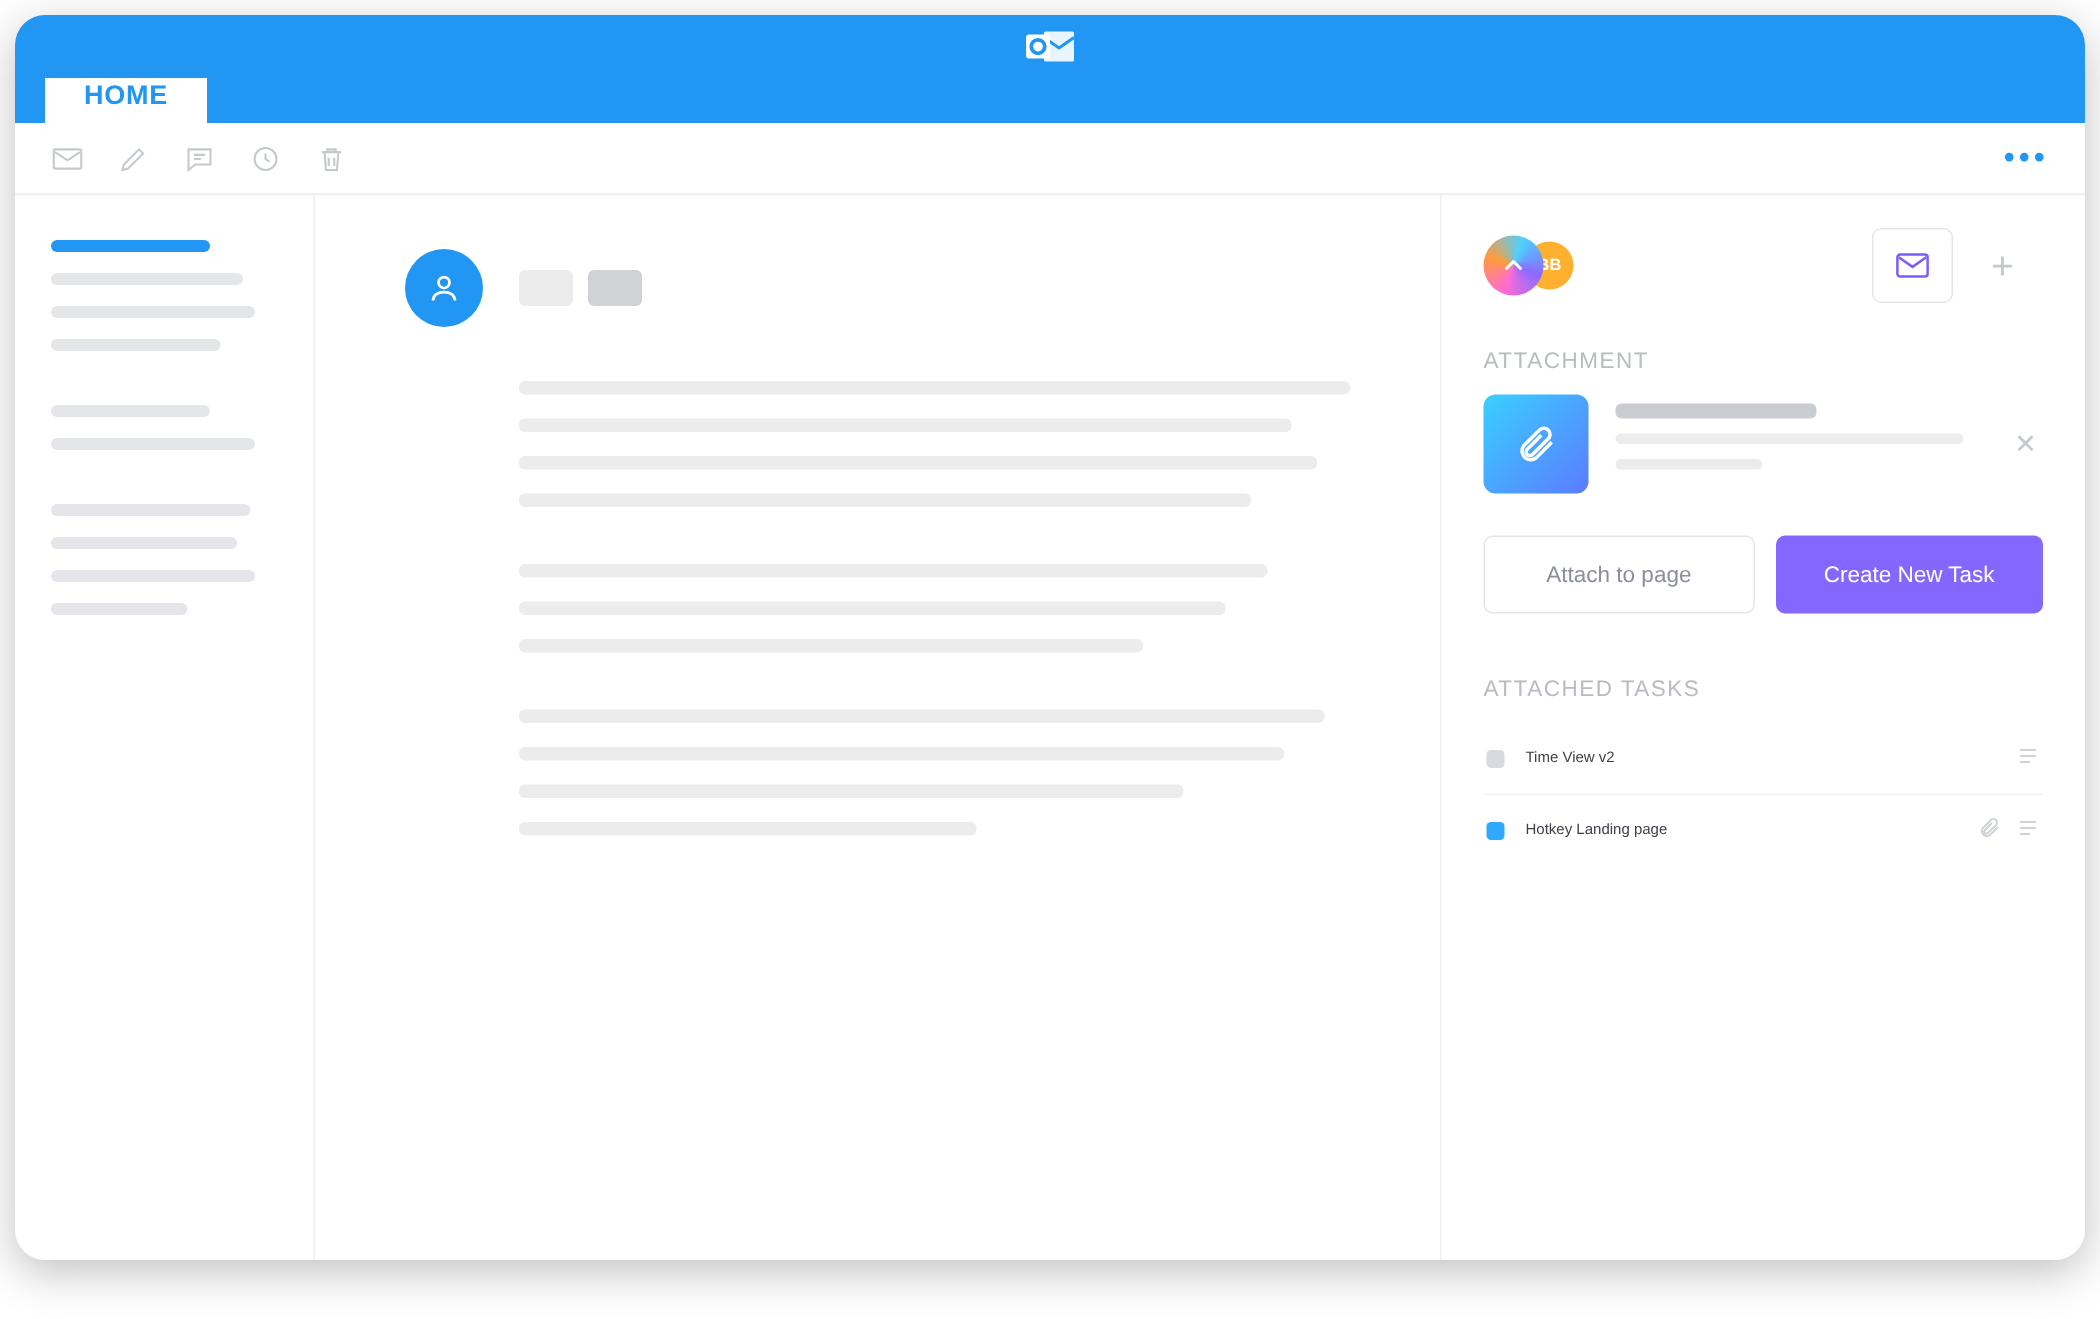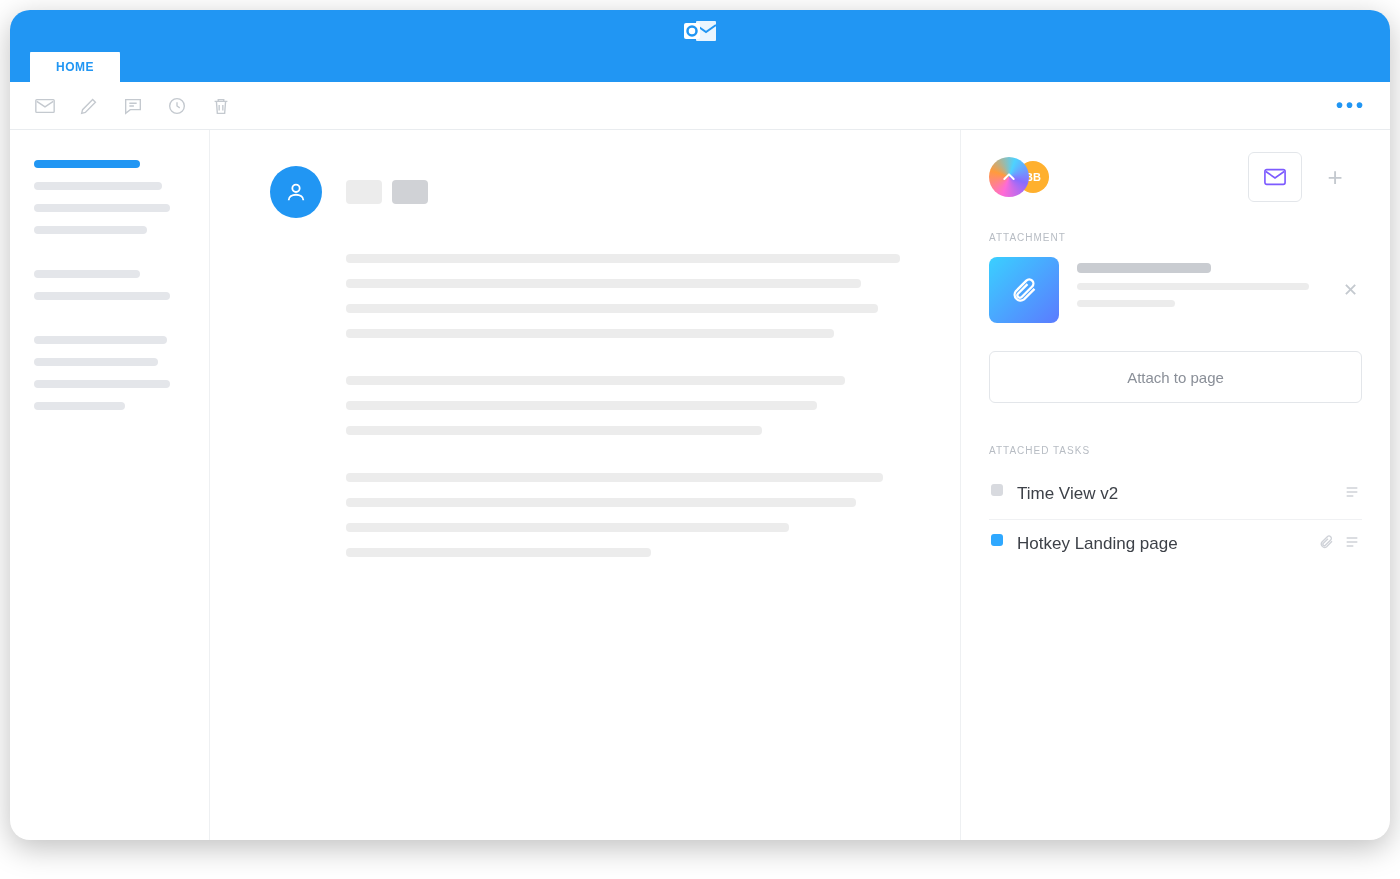--- a/index.html
+++ b/index.html
@@ -35,21 +35,21 @@
     height: 30px;
     background: #2196f3;
     display:flex;
     align-items:flex-end;
     padding-left: 20px;
   }
   .tab {
     background:#fff;
     color:#2196f3;
     font-weight:600;
-    font-size:12px;
+    font-size:18px;
     letter-spacing:.5px;
     padding: 10px 26px 8px;
     border-radius: 4px 4px 0 0;
     cursor:pointer;
   }
 
   
   .toolbar {
     height: 48px;
     background:#fff;
@@ -122,21 +122,21 @@
     display:flex; align-items:center; justify-content:center;
     cursor:pointer;
   }
   .panel-tab svg { width:22px; height:18px; stroke:#7d5bff; fill:none; stroke-width:1.8;}
   .panel-add {
     width:54px; height:50px; display:flex; align-items:center; justify-content:center;
     color:#c4c9cf; font-size:26px; cursor:pointer; margin-left:6px;
   }
 
   .section-label {
-    font-size:10px; letter-spacing:1px; color:#b7bcc3; margin-bottom:14px;
+    font-size:15px; letter-spacing:1px; color:#b7bcc3; margin-bottom:14px;
   }
 
   .attachment-row { display:flex; gap:18px; align-items:center; margin-bottom:28px;}
   .attachment-thumb {
     width:70px; height:66px; border-radius:8px;
     background: linear-gradient(135deg,#3ad0ff,#5b7bff);
     display:flex; align-items:center; justify-content:center;
   }
   .attachment-thumb svg { width:28px; height:28px; stroke:#fff; fill:none; stroke-width:2;}
   .attachment-lines { flex:1; }
@@ -145,23 +145,23 @@
 
   .btnrow { display:flex; gap:14px; margin-bottom: 42px;}
   .btn {
     flex:1; height:52px; border-radius:6px; font-size:15px; font-weight:500;
     display:flex; align-items:center; justify-content:center; cursor:pointer;
   }
   .btn.ghost { border:1px solid #e3e6ea; color:#8a8f98; background:#fff;}
   .btn.primary { background:#8467ff; color:#fff;}
 
   .task {
-    display:flex; gap:14px;
+    display:flex; align-items:center; gap:14px;
     padding: 14px 2px; border-bottom:1px solid #f0f1f3; cursor:pointer;
-    font-size:17px; color:#3d4148;
+    font-size:10px; color:#3d4148;
   }
   .task:last-child{ border-bottom:none;}
   .task .status {
     width:12px; height:12px; border-radius:3px; flex-shrink:0;
   }
   .status.grey{ background:#d8dadf;}
   .status.orange{ background:#ffa23c;}
   .status.blue{ background:#2fa8ff;}
   .task .tail { margin-left:auto; display:flex; gap:10px; color:#d0d2d6;}
   .task .tail svg { width:16px;height:16px; stroke:#cfd2d8; fill:none; stroke-width:2;}
@@ -306,20 +306,21 @@
         <div class="attachment-lines">
           <div class="line" style="width:55%; background:#c9ccd1; height:10px;"></div>
           <div class="line" style="width:95%; height:7px;"></div>
           <div class="line" style="width:40%; height:7px;"></div>
         </div>
         <div class="close-x">✕</div>
       </div>
 
       <div class="btnrow">
         <div class="btn ghost">Attach to page</div>
+        <div class="btn primary">Create New Task</div>
       </div>
 
       <div class="section-label">ATTACHED TASKS</div>
 
       <div id="task-list">
           <div class="task">
             <span class="status grey"></span>
             <span>Time View v2</span>
             <span class="tail">
               <span><svg viewBox="0 0 24 24">

